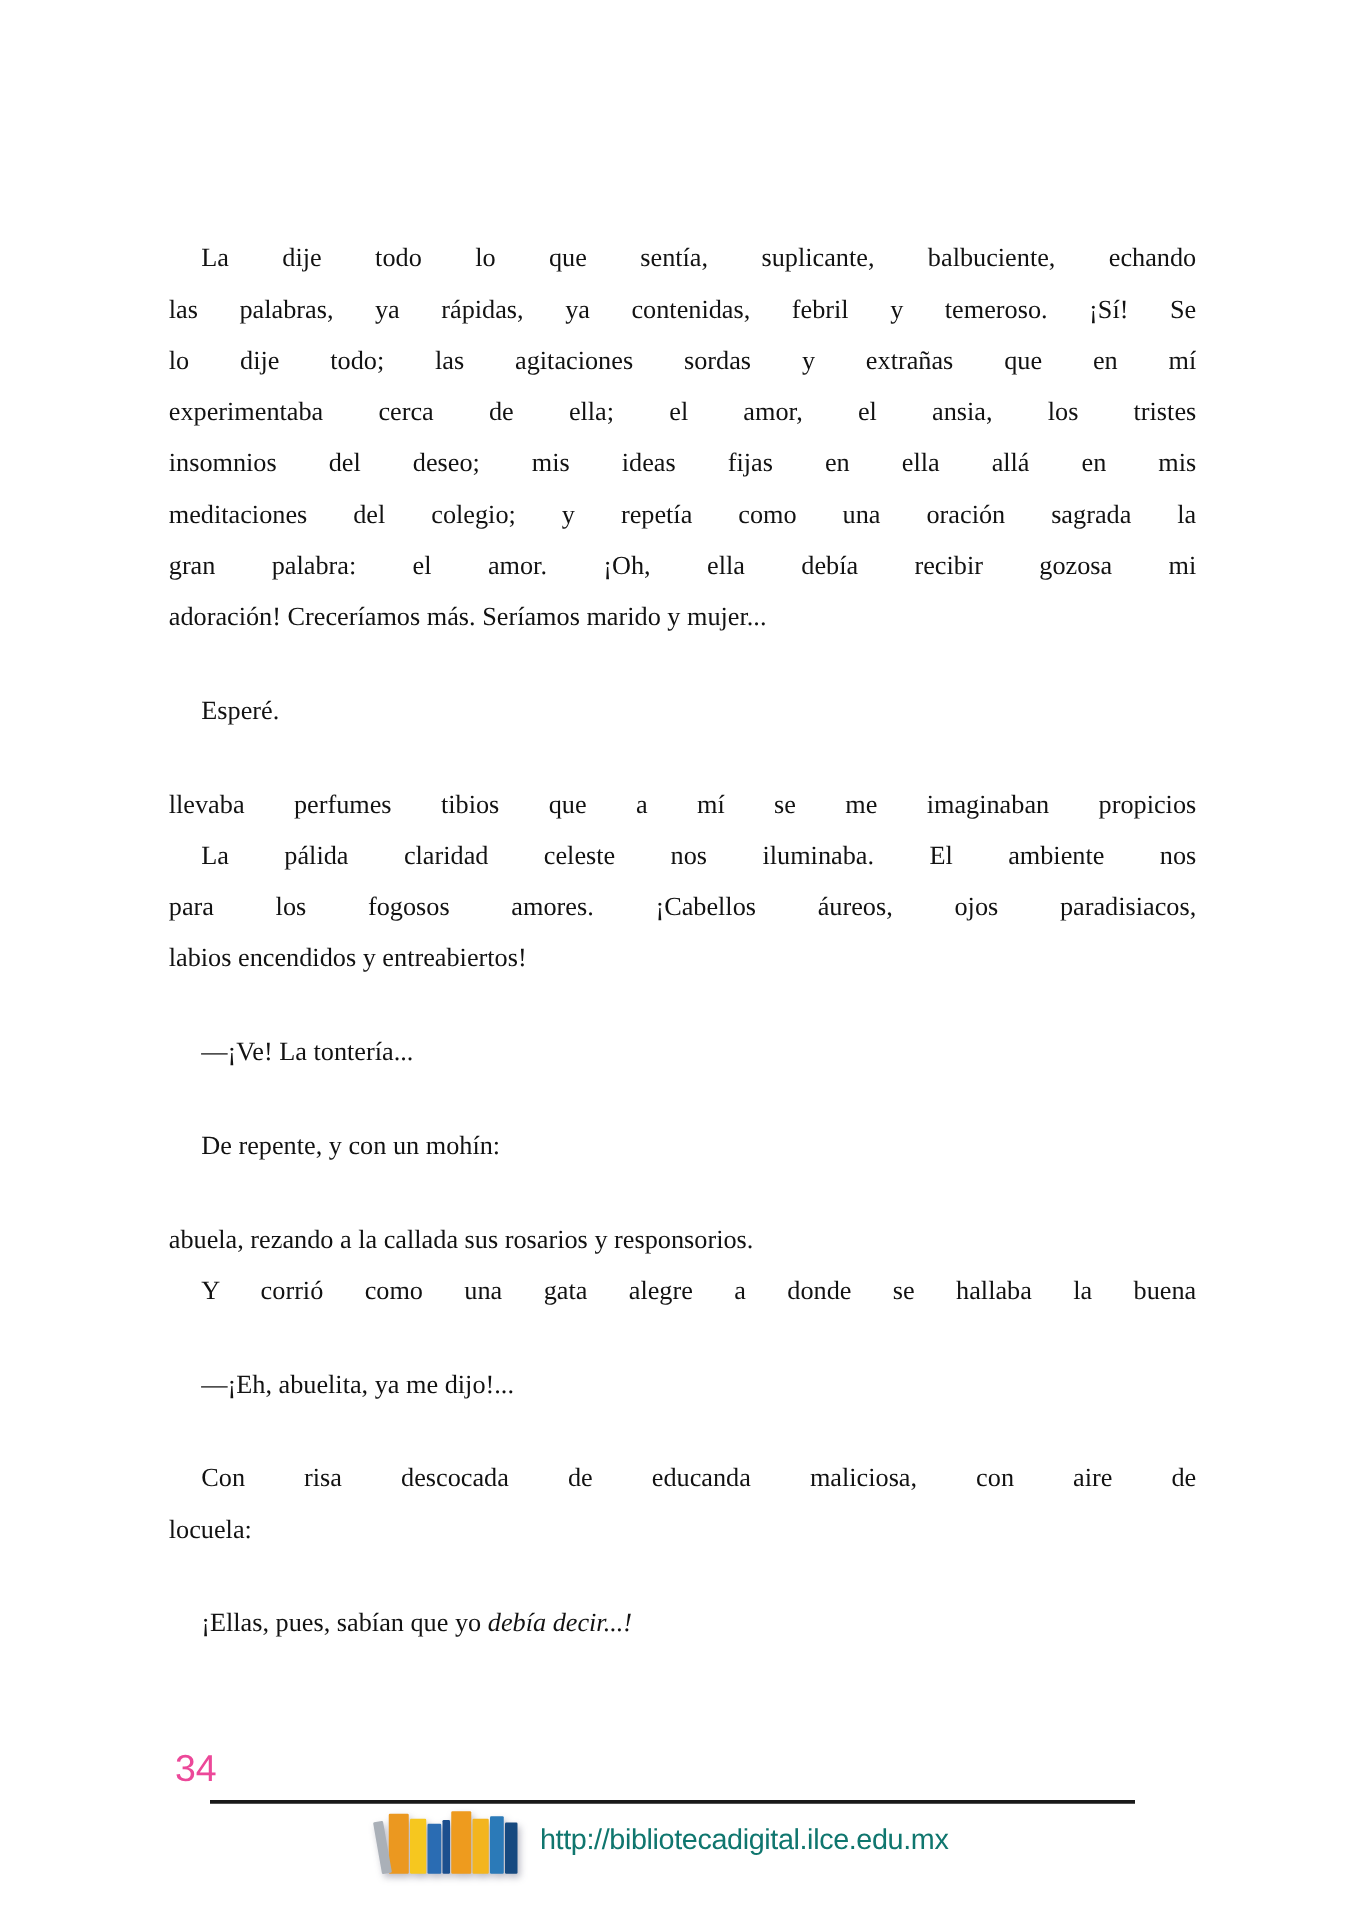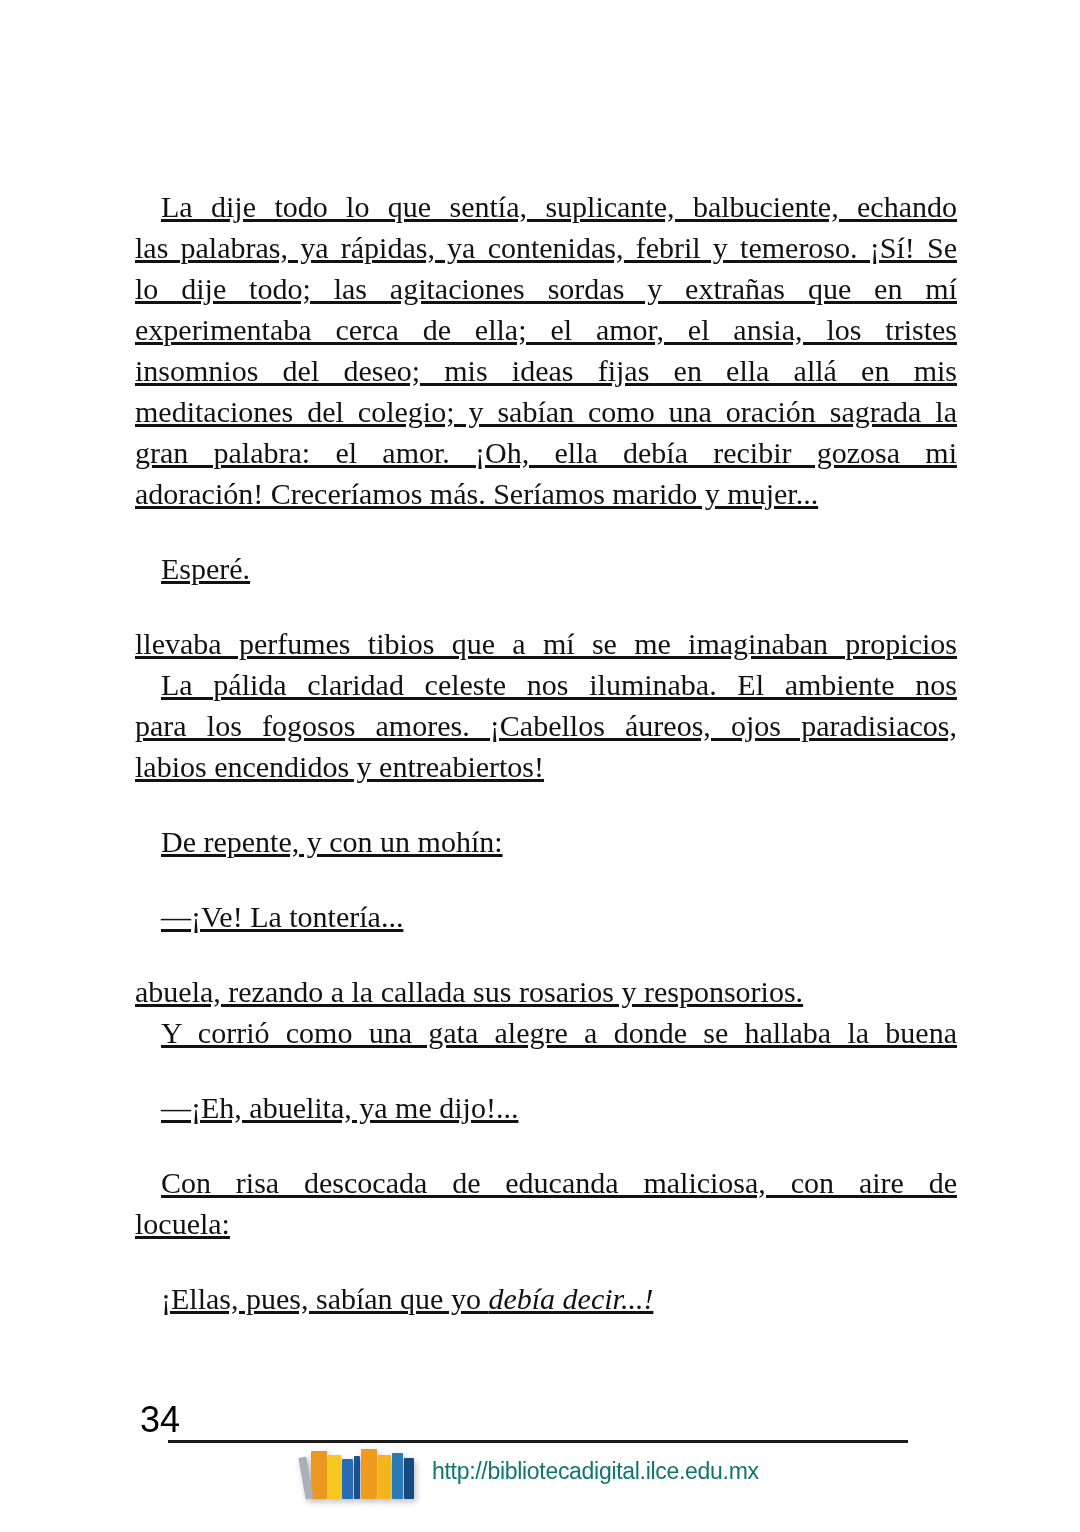--- a/index.html
+++ b/index.html
@@ -9,43 +9,42 @@
     height: 1532px;
     background: #ffffff;
     overflow: hidden;
     font-family: "Liberation Serif", serif;
   }
   .text-body {
     position: absolute;
     left: 135px;
     top: 186px;
     width: 822px;
-    font-size: 30px;
+    font-size: 21px;
     line-height: 41px;
     color: #121212;
-    text-decoration: underline;
   }
   .para { margin: 0 0 34px 0; }
   .para:last-child { margin-bottom: 0; }
   .line {
     text-align: justify;
     text-align-last: justify;
     white-space: normal;
   }
   .line.first { text-indent: 26px; }
   .line.last { text-align-last: left; }
   .it { font-style: italic; }
 
   .page-number {
     position: absolute;
     left: 140px;
     top: 1399px;
     font-family: "Liberation Sans", sans-serif;
-    font-size: 36px;
-    color: #000000;
+    font-size: 30px;
+    color: #ec4899;
     text-align: right;
   }
   .footer-rule {
     position: absolute;
     left: 168px;
     top: 1440px;
     width: 740px;
     height: 3px;
     background: #1a1a1a;
   }
@@ -78,38 +77,38 @@
 
 <div class="page">
 
   <main class="text-body">
       <div class="para">
         <div class="line first"><span>La dije todo lo que sentía, suplicante, balbuciente, echando</span></div>
         <div class="line"><span>las palabras, ya rápidas, ya contenidas, febril y temeroso. ¡Sí! Se</span></div>
         <div class="line"><span>lo dije todo; las agitaciones sordas y extrañas que en mí</span></div>
         <div class="line"><span>experimentaba cerca de ella; el amor, el ansia, los tristes</span></div>
         <div class="line"><span>insomnios del deseo; mis ideas fijas en ella allá en mis</span></div>
-        <div class="line"><span>meditaciones del colegio; y sabían como una oración sagrada la</span></div>
+        <div class="line"><span>meditaciones del colegio; y repetía como una oración sagrada la</span></div>
         <div class="line"><span>gran palabra: el amor. ¡Oh, ella debía recibir gozosa mi</span></div>
         <div class="line last"><span>adoración! Creceríamos más. Seríamos marido y mujer...</span></div>
       </div>
       <div class="para">
         <div class="line first last"><span>Esperé.</span></div>
       </div>
       <div class="para">
         <div class="line"><span>llevaba perfumes tibios que a mí se me imaginaban propicios</span></div>
         <div class="line first"><span>La pálida claridad celeste nos iluminaba. El ambiente nos</span></div>
         <div class="line"><span>para los fogosos amores. ¡Cabellos áureos, ojos paradisiacos,</span></div>
         <div class="line last"><span>labios encendidos y entreabiertos!</span></div>
       </div>
       <div class="para">
-        <div class="line first last"><span>De repente, y con un mohín:</span></div>
+        <div class="line first last"><span>—¡Ve! La tontería...</span></div>
       </div>
       <div class="para">
-        <div class="line first last"><span>—¡Ve! La tontería...</span></div>
+        <div class="line first last"><span>De repente, y con un mohín:</span></div>
       </div>
       <div class="para">
         <div class="line last"><span>abuela, rezando a la callada sus rosarios y responsorios.</span></div>
         <div class="line first"><span>Y corrió como una gata alegre a donde se hallaba la buena</span></div>
       </div>
       <div class="para">
         <div class="line first last"><span>—¡Eh, abuelita, ya me dijo!...</span></div>
       </div>
       <div class="para">
         <div class="line first"><span>Con risa descocada de educanda maliciosa, con aire de</span></div>

